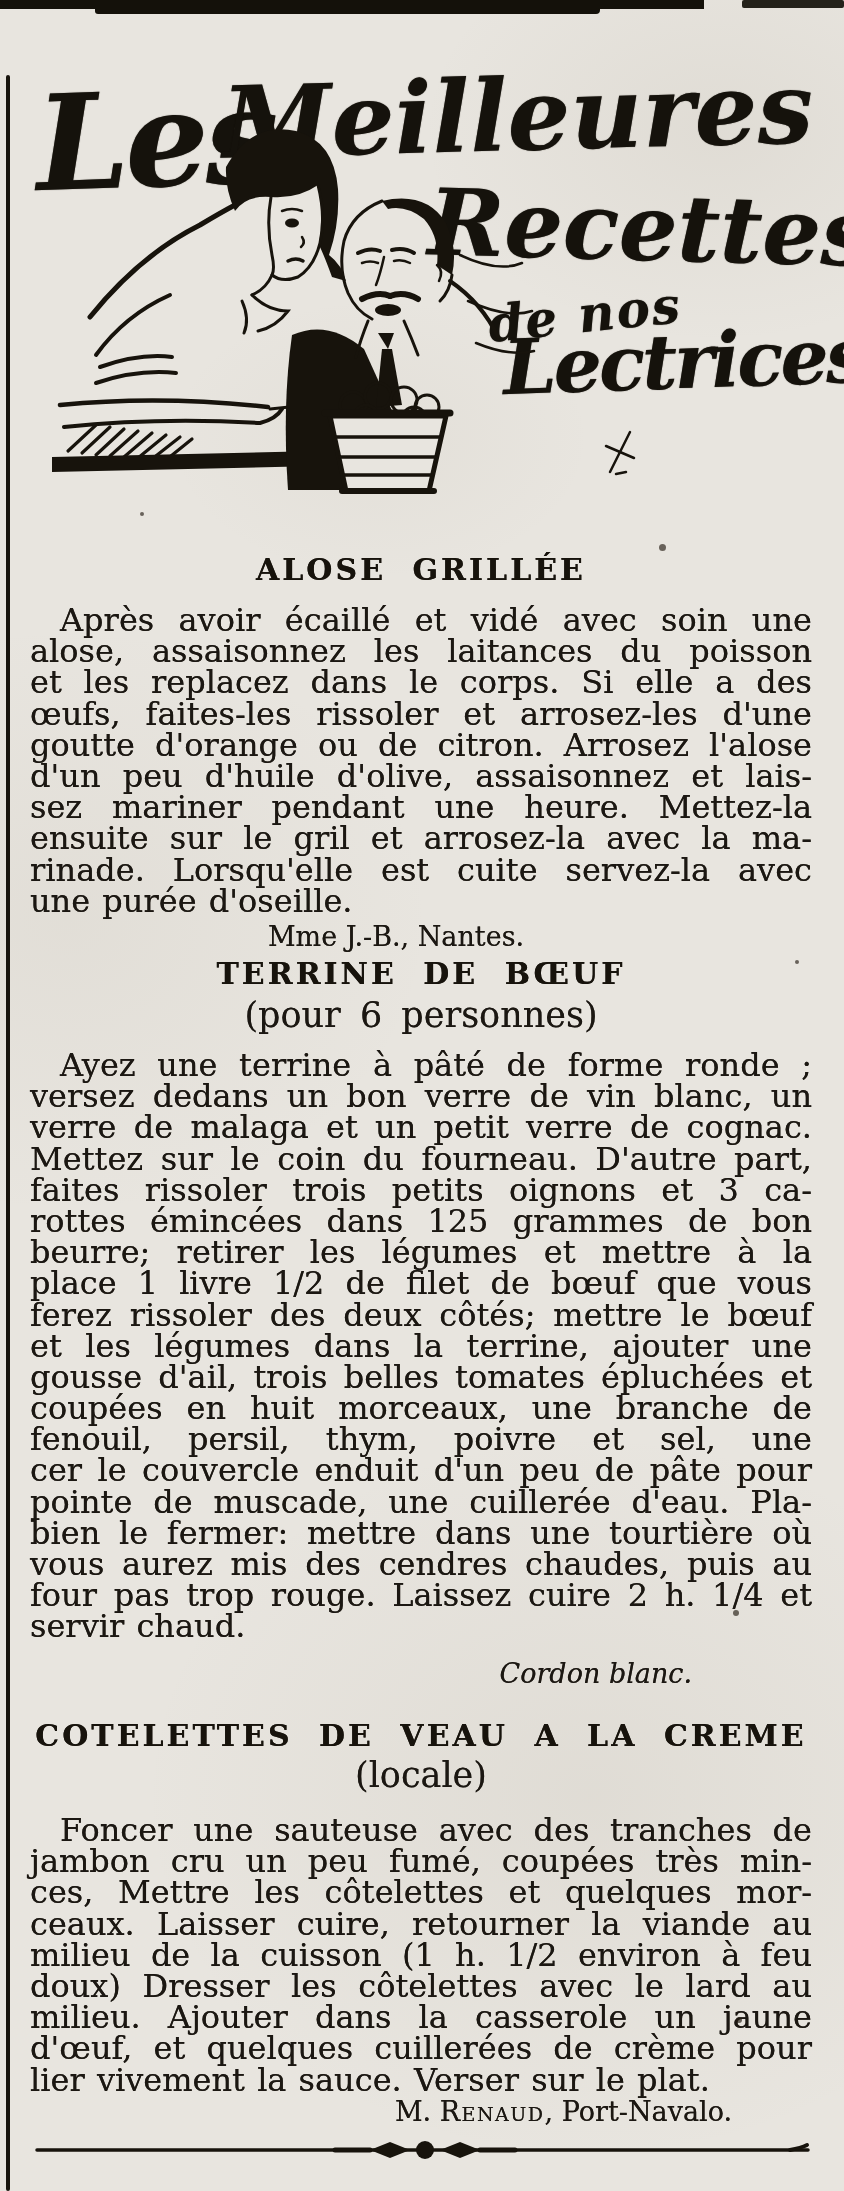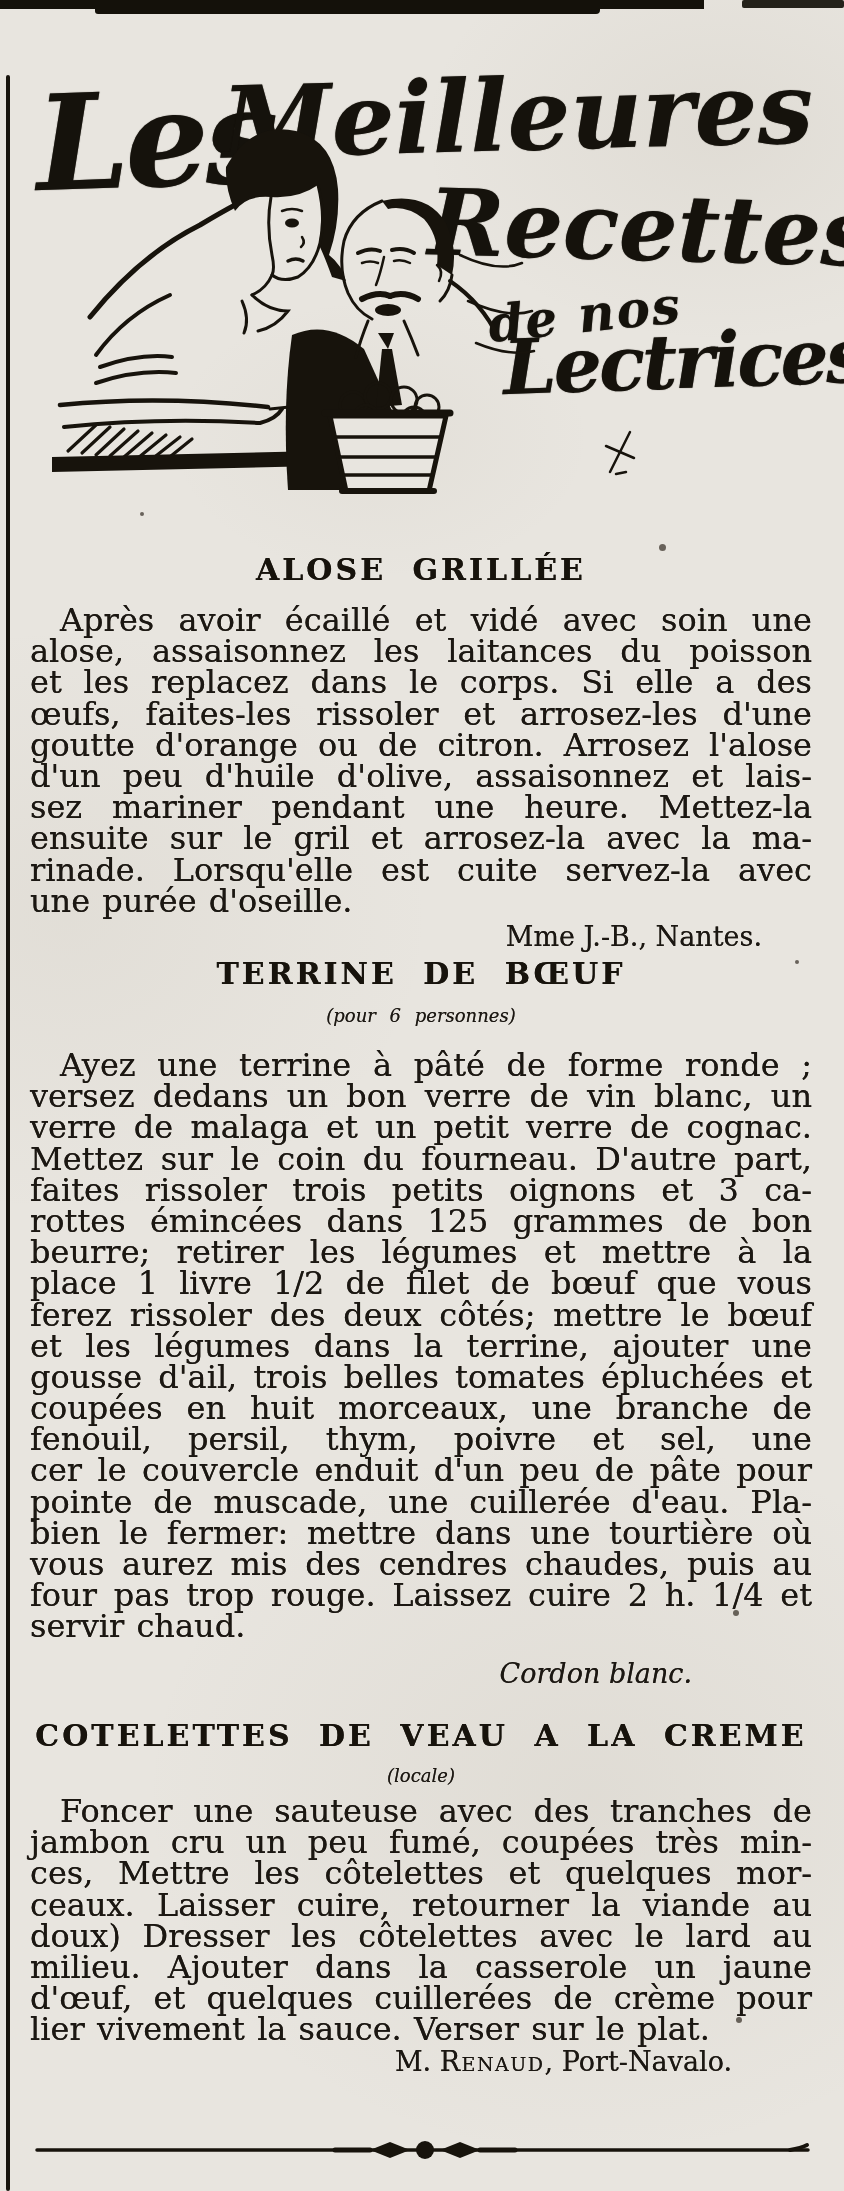--- a/index.html
+++ b/index.html
@@ -32,36 +32,36 @@
   .w-lectrices{left:503px;top:324px;font-size:76px;letter-spacing:-3px;transform:rotate(-2deg);}
   .illus{position:absolute;left:30px;top:105px;width:520px;height:390px;}
   .imark{position:absolute;left:602px;top:428px;width:36px;height:48px;}
   
   .sec{position:absolute;left:30px;width:782px;}
   .sec1{top:552px;} .sec2{top:956px;} .sec3{top:1718px;}
   .rtitle{
     margin:0;text-align:center;font-size:30px;line-height:35px;font-weight:bold;
     letter-spacing:3px;word-spacing:13px;color:#17130c;text-shadow:0 0 .6px rgba(20,15,8,.85);
   }
-  .rsub{text-align:center;font-size:18px;line-height:33px;word-spacing:8px;margin-top:8px;text-shadow:0 0 .5px rgba(20,15,8,.7);font-style:italic;}
+  .rsub{text-align:center;font-size:35px;line-height:33px;word-spacing:8px;margin-top:8px;text-shadow:0 0 .5px rgba(20,15,8,.7);}
   .sec2 .rsub{margin-top:8px;}
   .sec3 .rsub{margin-top:6px;}
   .rbody{margin-top:18px;}
   .sec2 .rbody{}
-  .sec3 .rbody{margin-top:4px;}
+  .sec3 .rbody{margin-top:23px;}
   .ln{
     font-size:32px;line-height:31.2px;height:31.2px;
     text-align:justify;text-align-last:justify;
     text-shadow:0 0 .5px rgba(22,17,9,.8);
     word-spacing:2px;
   }
   .ln.first{text-indent:30px;}
   .ln.last{text-align-last:left;}
   .sig{font-size:27px;line-height:31px;text-align:right;text-shadow:0 0 .5px rgba(22,17,9,.8);}
-  .sig1{padding-right:50px;margin-top:4px;}
+  .sig1{padding-right:50px;margin-top:4px;text-align:center;}
   .sig2{padding-right:120px;margin-top:15px;font-style:italic;}
   .sig3{padding-right:80px;}
   .sc{font-variant:small-caps;letter-spacing:1.5px;}
   
   .divider{position:absolute;left:35px;top:2140px;width:775px;height:20px;}
   svg .ink{stroke:#17130c;fill:none;stroke-linecap:round;}
   svg .fill{fill:#17130c;stroke:none;}
 </style>
 </head>
 <body>
@@ -212,20 +212,21 @@
   </div>
 
   <div class="sec sec3">
     <h2 class="rtitle">COTELETTES DE VEAU A LA CREME</h2>
     <div class="rsub">(locale)</div>
     <div class="rbody">
       <div class="ln first">Foncer une sauteuse avec des tranches de</div>
       <div class="ln">jambon cru un peu fumé, coupées très min-</div>
       <div class="ln">ces, Mettre les côtelettes et quelques mor-</div>
       <div class="ln">ceaux. Laisser cuire, retourner la viande au</div>
+      <div class="ln">milieu de la cuisson (1 h. 1/2 environ à feu</div>
       <div class="ln">doux) Dresser les côtelettes avec le lard au</div>
       <div class="ln">milieu. Ajouter dans la casserole un jaune</div>
       <div class="ln">d'œuf, et quelques cuillerées de crème pour</div>
       <div class="ln last">lier vivement la sauce. Verser sur le plat.</div>
     </div>
     <div class="sig sig3">
       <span>M. </span><span class="sc">Renaud</span><span>, Port-Navalo.</span>
     </div>
   </div>
 

